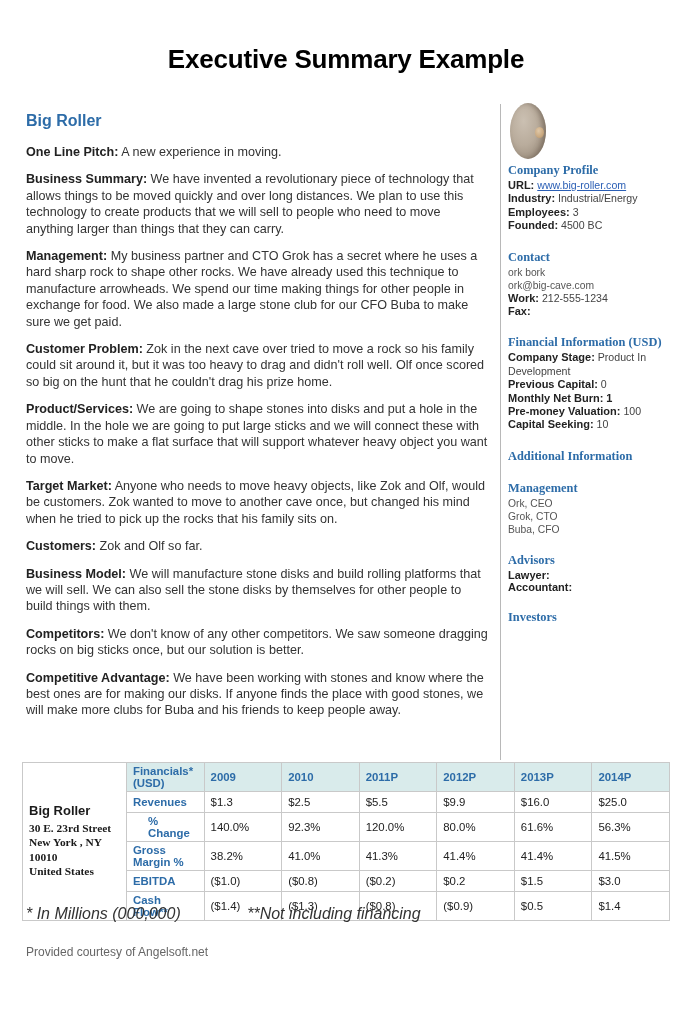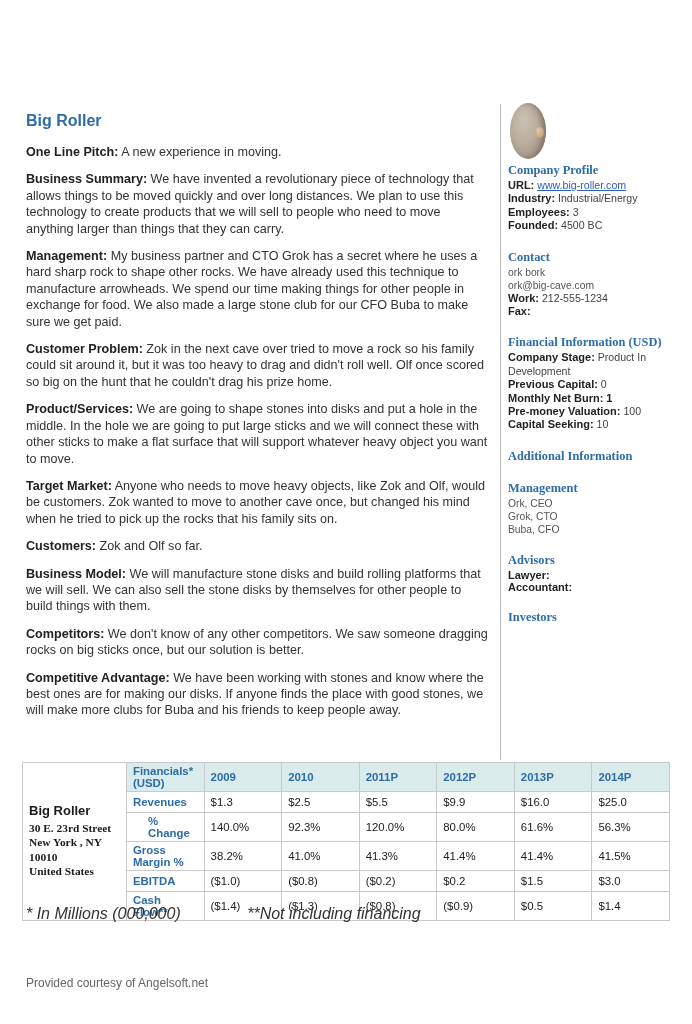--- a/index.html
+++ b/index.html
@@ -172,28 +172,28 @@
     font-style: italic;
     color: #333333;
   }
   .footnotes .fn2 { margin-left: 62px; }
   .credit {
     position: absolute;
     left: 26px;
     top: 945px;
     font-size: 12px;
     color: #666666;
-    margin-top: 31px;
   }
 </style>
 </head>
 <body>
 
 <div class="page">
 
+  <div class="doc-title">Executive Summary Example</div>
 
   <div class="columns">
 
     <div class="col-left">
       <div class="company-name">Big Roller</div>
       <div id="sections-host">
           <div class="para"><b>One Line Pitch:</b><span> A new experience in moving.</span></div>
           <div class="para"><b>Business Summary:</b><span> We have invented a revolutionary piece of technology that allows things to be moved quickly and over long distances. We plan to use this technology to create products that we will sell to people who need to move anything larger than things that they can carry.</span></div>
           <div class="para"><b>Management:</b><span> My business partner and CTO Grok has a secret where he uses a hard sharp rock to shape other rocks. We have already used this technique to manufacture arrowheads. We spend our time making things for other people in exchange for food. We also made a large stone club for our CFO Buba to make sure we get paid.</span></div>
           <div class="para"><b>Customer Problem:</b><span> Zok in the next cave over tried to move a rock so his family could sit around it, but it was too heavy to drag and didn't roll well. Olf once scored so big on the hunt that he couldn't drag his prize home.</span></div>

